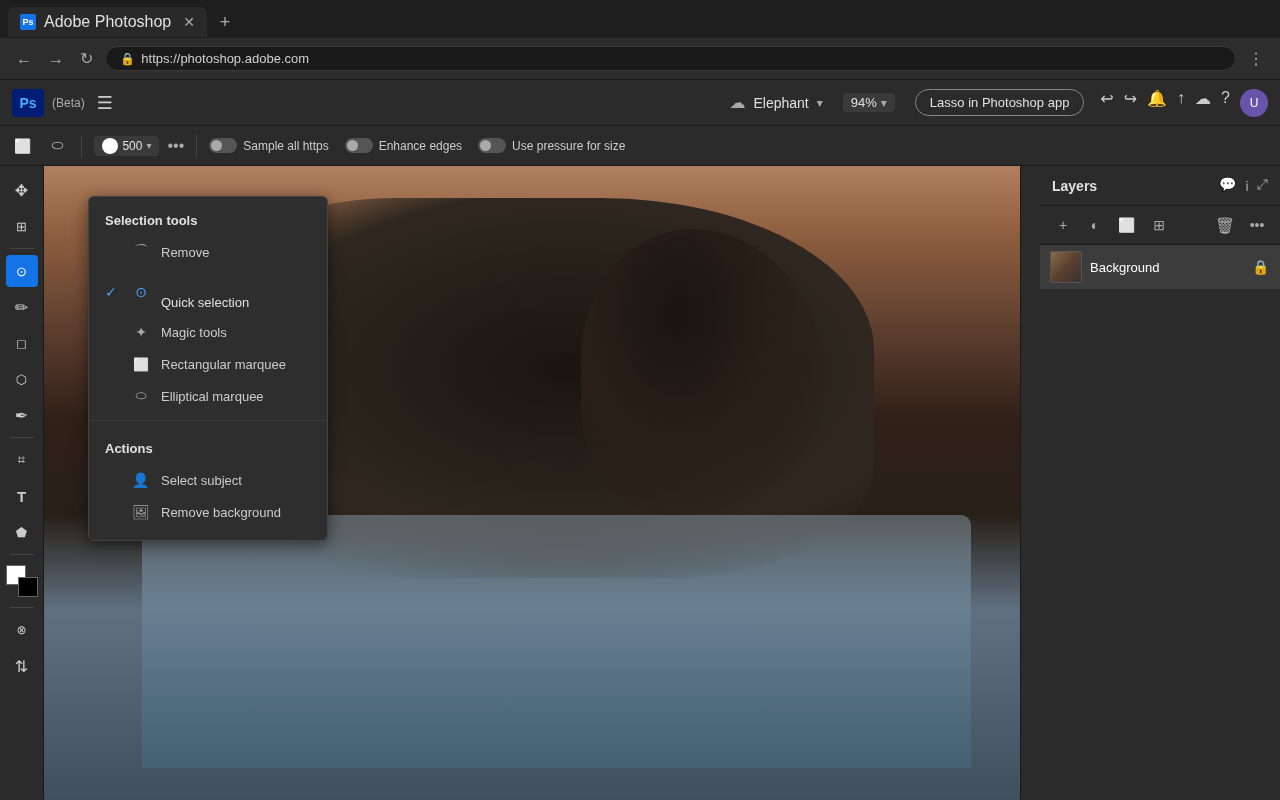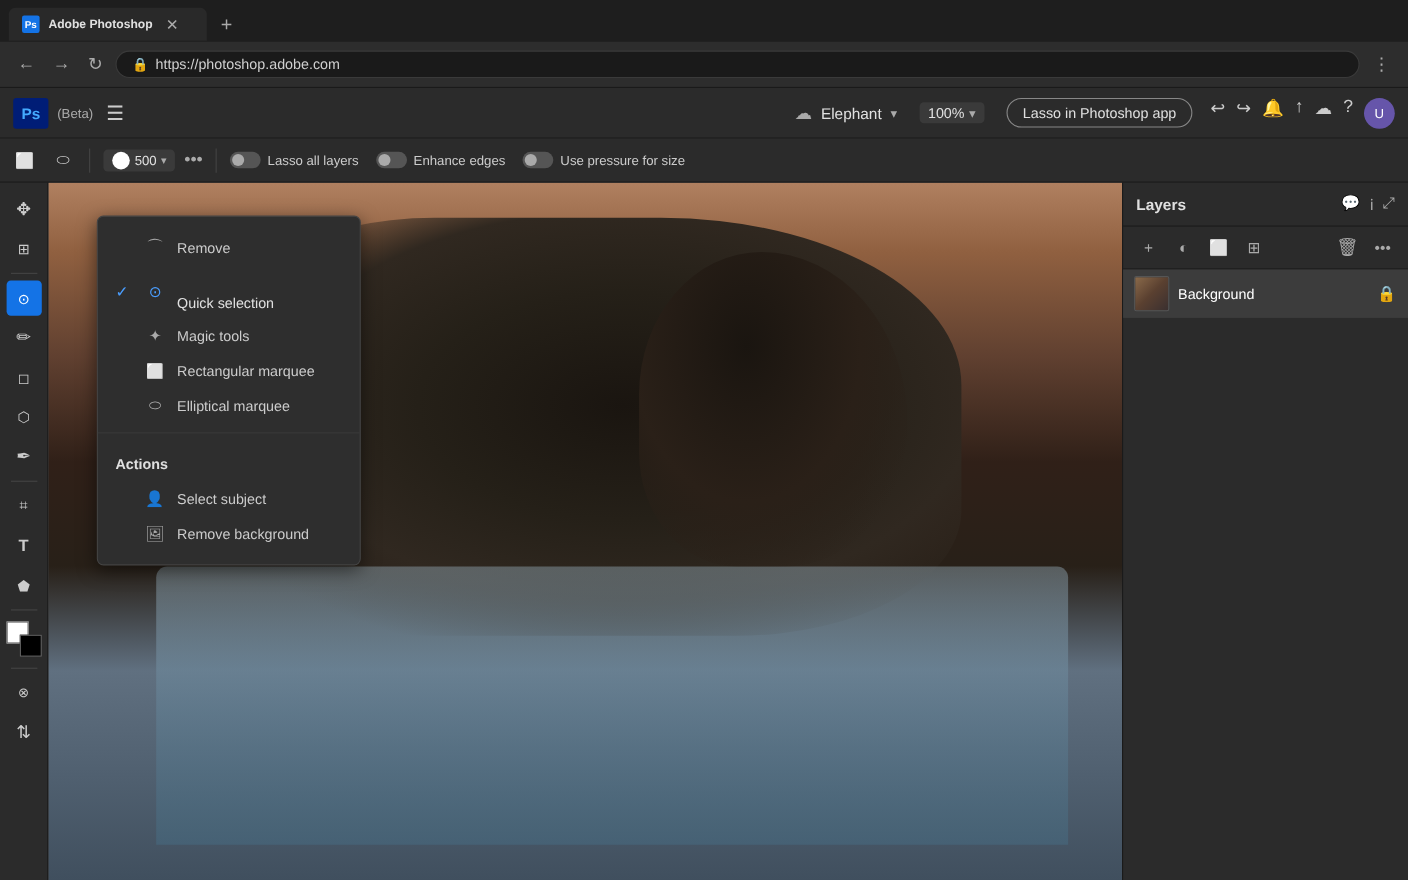--- a/index.html
+++ b/index.html
@@ -1,19 +1,19 @@
 <!DOCTYPE html>
 <html><head>
   <meta charset="utf-8">
   <style>
     * { box-sizing: border-box; margin: 0; padding: 0; }
     body { font-family: -apple-system, BlinkMacSystemFont, 'Segoe UI', sans-serif; background: #202020; color: #ccc; overflow: hidden; width: 1280px; height: 800px; }
     .tab-bar { display: flex; align-items: center; padding: 6px 8px 0; background: #1e1e1e; height: 38px; }
     .tab { display: flex; align-items: center; background: #292929; border-radius: 6px 6px 0 0; padding: 0 12px; height: 30px; gap: 8px; min-width: 180px; }
-    .tab-title { font-size: 11px; color: #e0e0e0; font-weight: bold; }
+    .tab-title { font-size: 16px; color: #e0e0e0; }
     .tab-favicon { width: 16px; height: 16px; background: #1473e6; border-radius: 2px; display: flex; align-items: center; justify-content: center; font-size: 9px; font-weight: bold; color: white; }
     .tab-close { color: #aaa; font-size: 14px; cursor: pointer; margin-left: 4px; }
     .tab-new { margin-left: 6px; color: #aaa; font-size: 18px; cursor: pointer; width: 24px; height: 24px; display: flex; align-items: center; justify-content: center; }
     .browser-nav { display: flex; align-items: center; padding: 6px 12px; gap: 8px; height: 42px; background: #2d2d2d; border-bottom: 1px solid #1a1a1a; }
     .nav-btn { color: #aaa; font-size: 16px; cursor: pointer; padding: 4px; border-radius: 4px; }
     .address-bar { flex: 1; background: #1a1a1a; border: 1px solid #3a3a3a; border-radius: 20px; padding: 4px 14px; font-size: 13px; color: #ccc; display: flex; align-items: center; gap: 6px; }
     .address-text { font-size: 13px; color: #d0d0d0; }
     .lock-icon { color: #888; font-size: 12px; }
     .nav-extra-btn { color: #aaa; font-size: 16px; cursor: pointer; padding: 4px; }
 
@@ -66,21 +66,21 @@
     
     .selection-popup { position: absolute; top: 30px; left: 44px; background: #2e2e2e; border: 1px solid #444; border-radius: 6px; width: 240px; z-index: 100; padding: 12px 0; box-shadow: 0 4px 16px rgba(0,0,0,0.5); }
     .popup-section-title { color: #e0e0e0; font-size: 13px; font-weight: 600; padding: 4px 16px 8px; }
     .popup-item { display: flex; align-items: center; gap: 10px; padding: 6px 16px; cursor: pointer; color: #ccc; font-size: 13px; }
     .popup-item-icon { width: 20px; height: 20px; display: flex; align-items: center; justify-content: center; font-size: 14px; color: #aaa; }
     .popup-checkmark { color: #4a9eff; font-size: 14px; width: 16px; }
     .popup-divider { height: 1px; background: #3a3a3a; margin: 8px 0; }
     .popup-section-actions { color: #e0e0e0; font-size: 13px; font-weight: 600; padding: 4px 16px 8px; margin-top: 16px; }
 
     
-    .right-panel { width: 260px; background: #2b2b2b; border-left: 1px solid #1a1a1a; display: flex; flex-direction: column; }
+    .right-panel { width: 260px; background: #2b2b2b; border-left: 1px solid #1a1a1a; display: flex; flex-direction: column; padding-left: 19px; }
     .panel-header { display: flex; align-items: center; padding: 0 12px; height: 40px; border-bottom: 1px solid #1a1a1a; }
     .panel-title { color: #e0e0e0; font-size: 14px; font-weight: 600; flex: 1; }
     .panel-icons { display: flex; gap: 8px; }
     .panel-icon { color: #aaa; font-size: 14px; cursor: pointer; }
     .panel-toolbar { display: flex; align-items: center; padding: 6px 10px; gap: 6px; border-bottom: 1px solid #1a1a1a; }
     .panel-tool-btn { width: 26px; height: 26px; display: flex; align-items: center; justify-content: center; border-radius: 3px; cursor: pointer; color: #aaa; font-size: 14px; }
     .panel-tool-sep { flex: 1; }
     .layer-item { display: flex; align-items: center; padding: 6px 10px; gap: 8px; background: #3c3c3c; cursor: pointer; }
     .layer-thumb { width: 32px; height: 32px; background: #888; border-radius: 2px; overflow: hidden; border: 1px solid #555; }
     .layer-thumb-img { width: 100%; height: 100%; background: linear-gradient(135deg, #8a6a4a 0%, #5a4030 50%, #3a3030 100%); }
@@ -115,21 +115,21 @@
 
   <div class="app-header">
     <div class="ps-logo">Ps</div>
     <span class="ps-beta">(Beta)</span>
     <span class="hamburger">☰</span>
     <div class="header-spacer"></div>
     <span class="cloud-icon">☁</span>
     <span class="doc-name">Elephant</span>
     <span class="chevron-down">▾</span>
     <div class="zoom-ctrl">
-      <span class="zoom-val">100%</span>
+      <span class="zoom-val">94%</span>
       <span class="chevron-down">▾</span>
     </div>
     <button class="open-ps-btn">Lasso in Photoshop app</button>
     <div class="header-icons">
       <span class="header-icon">↩</span>
       <span class="header-icon">↪</span>
       <span class="header-icon">🔔</span>
       <span class="header-icon">↑</span>
       <span class="header-icon">☁</span>
       <span class="header-icon">?</span>
@@ -149,21 +149,21 @@
       <div class="brush-circle"></div>
       <span class="brush-val">500</span>
       <span style="color:#aaa;font-size:10px;">▾</span>
     </div>
     <span style="color:#aaa;font-size:16px;cursor:pointer;">•••</span>
     <div class="tool-separator"></div>
     <div class="toggle-group">
       <div class="toggle">
           <div class="toggle-thumb"></div>
         </div>
-      <span class="toggle-label">Lasso all layers</span>
+      <span class="toggle-label">Sample all https</span>
     </div>
     <div class="toggle-group" style="margin-left:8px;">
       <div class="toggle">
           <div class="toggle-thumb"></div>
         </div>
       <span class="toggle-label">Enhance edges</span>
     </div>
     <div class="toggle-group" style="margin-left:8px;">
       <div class="toggle">
           <div class="toggle-thumb"></div>
@@ -227,20 +227,21 @@
       <div style="width:100%;height:100%;background:linear-gradient(180deg,#b08060 0%,#906040 10%,#604030 25%,#302018 40%,#282018 55%,#607080 70%,#506070 85%,#404f5e 100%);position:relative;">
 
         <div style="position:absolute;top:5%;left:15%;width:70%;height:60%;background:radial-gradient(ellipse at 55% 45%,#1a1510 0%,#252018 35%,#302820 60%,transparent 80%);border-radius:30% 40% 30% 30%;"></div>
 
         <div style="position:absolute;bottom:5%;left:10%;right:5%;height:40%;background:linear-gradient(180deg,rgba(160,185,200,0.4) 0%,rgba(100,130,150,0.6) 50%,rgba(70,100,120,0.8) 100%);border-radius:10px 10px 0 0;"></div>
 
         <div style="position:absolute;top:10%;right:20%;width:25%;height:45%;background:radial-gradient(ellipse at 40% 30%,#1a1510 0%,#2a2018 50%,transparent 80%);border-radius:50% 60% 50% 40%;"></div>
       </div>
 
       <div class="selection-popup">
+        <div class="popup-section-title">Selection tools</div>
 
         <div class="popup-item">
           <span class="popup-checkmark"> </span>
           <span class="popup-item-icon" style="font-size:16px;color:#aaa;">⌒</span>
           <span>Remove</span>
         </div>
 
         <div class="popup-item">
           <span class="popup-checkmark" style="color:#4a9eff;">✓</span>
           <span class="popup-item-icon" style="font-size:14px;color:#4a9eff;">⊙</span>

